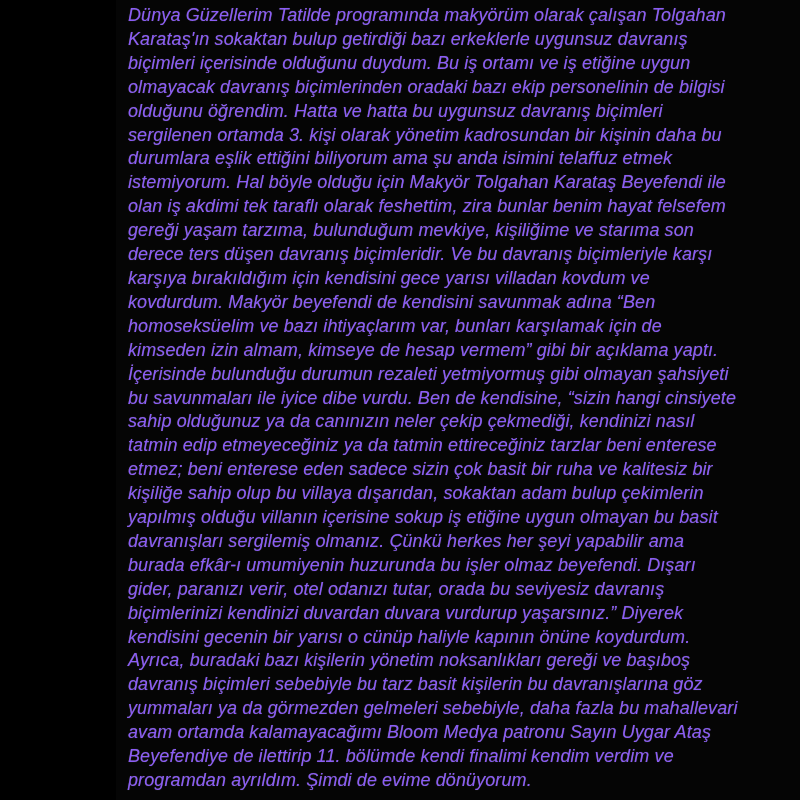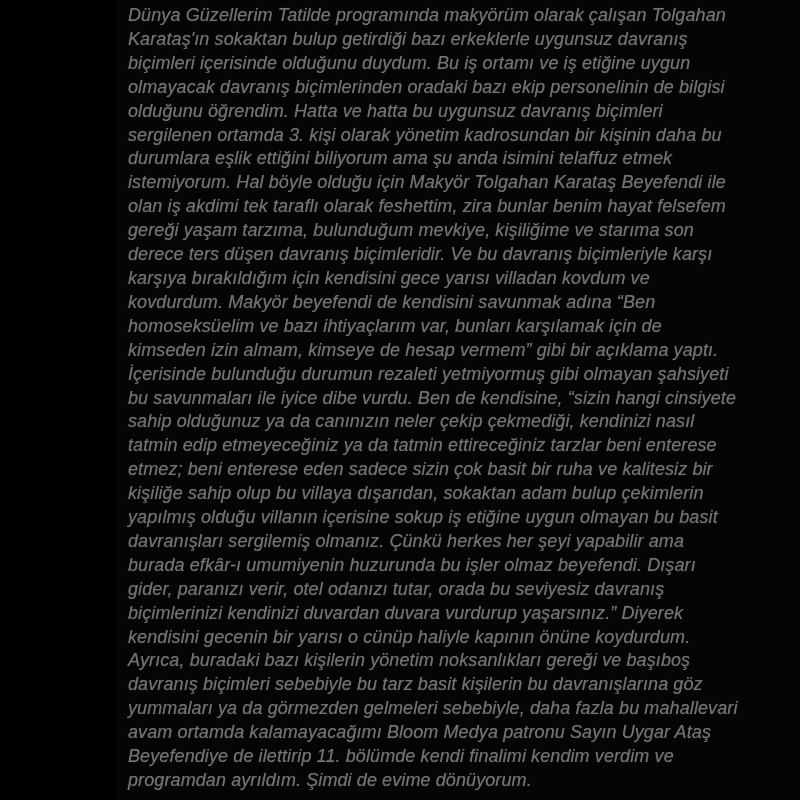--- a/index.html
+++ b/index.html
@@ -20,21 +20,21 @@
     top: 0;
     right: 0;
     bottom: 0;
     background: #050505;
   }
   .statement-text {
     position: absolute;
     left: 128px;
     top: 4px;
     width: 672px;
-    color: #737373;
+    color: #8b5cf6;
     font-family: "Liberation Sans", sans-serif;
     font-style: italic;
     font-size: 18px;
     line-height: 23.9px;
     white-space: pre;
     letter-spacing: 0.1px;
     text-shadow: 0 0 1px rgba(220,220,220,0.35);
   }
 </style>
 </head>

